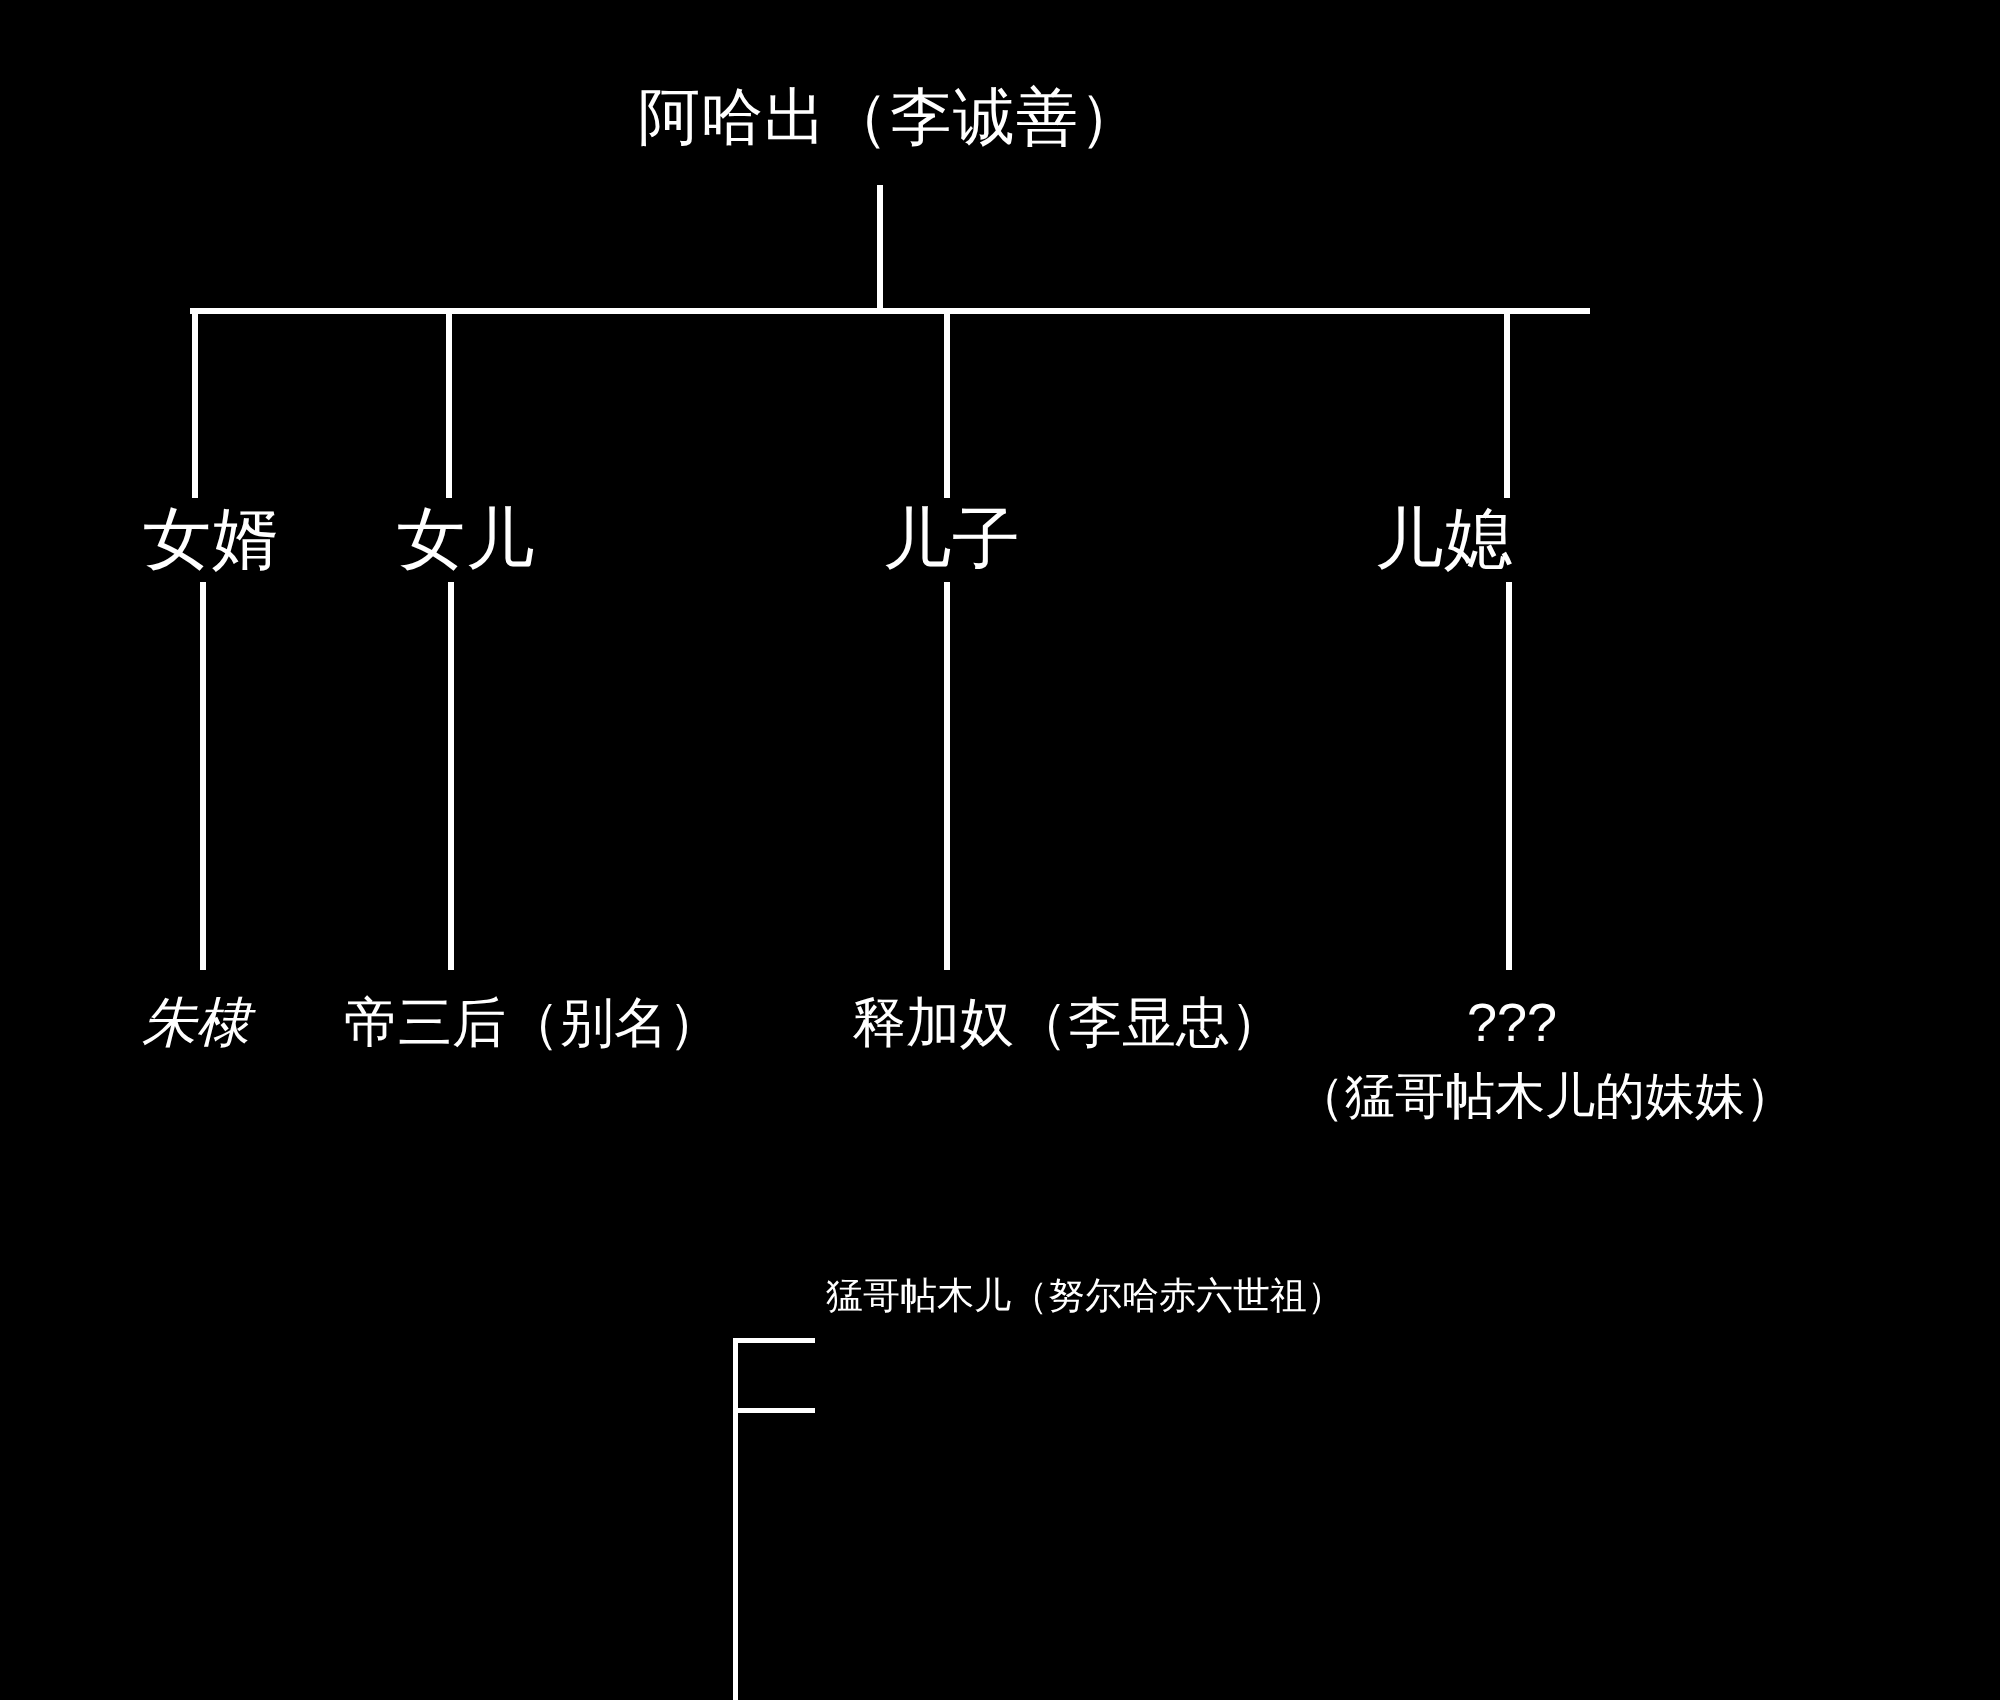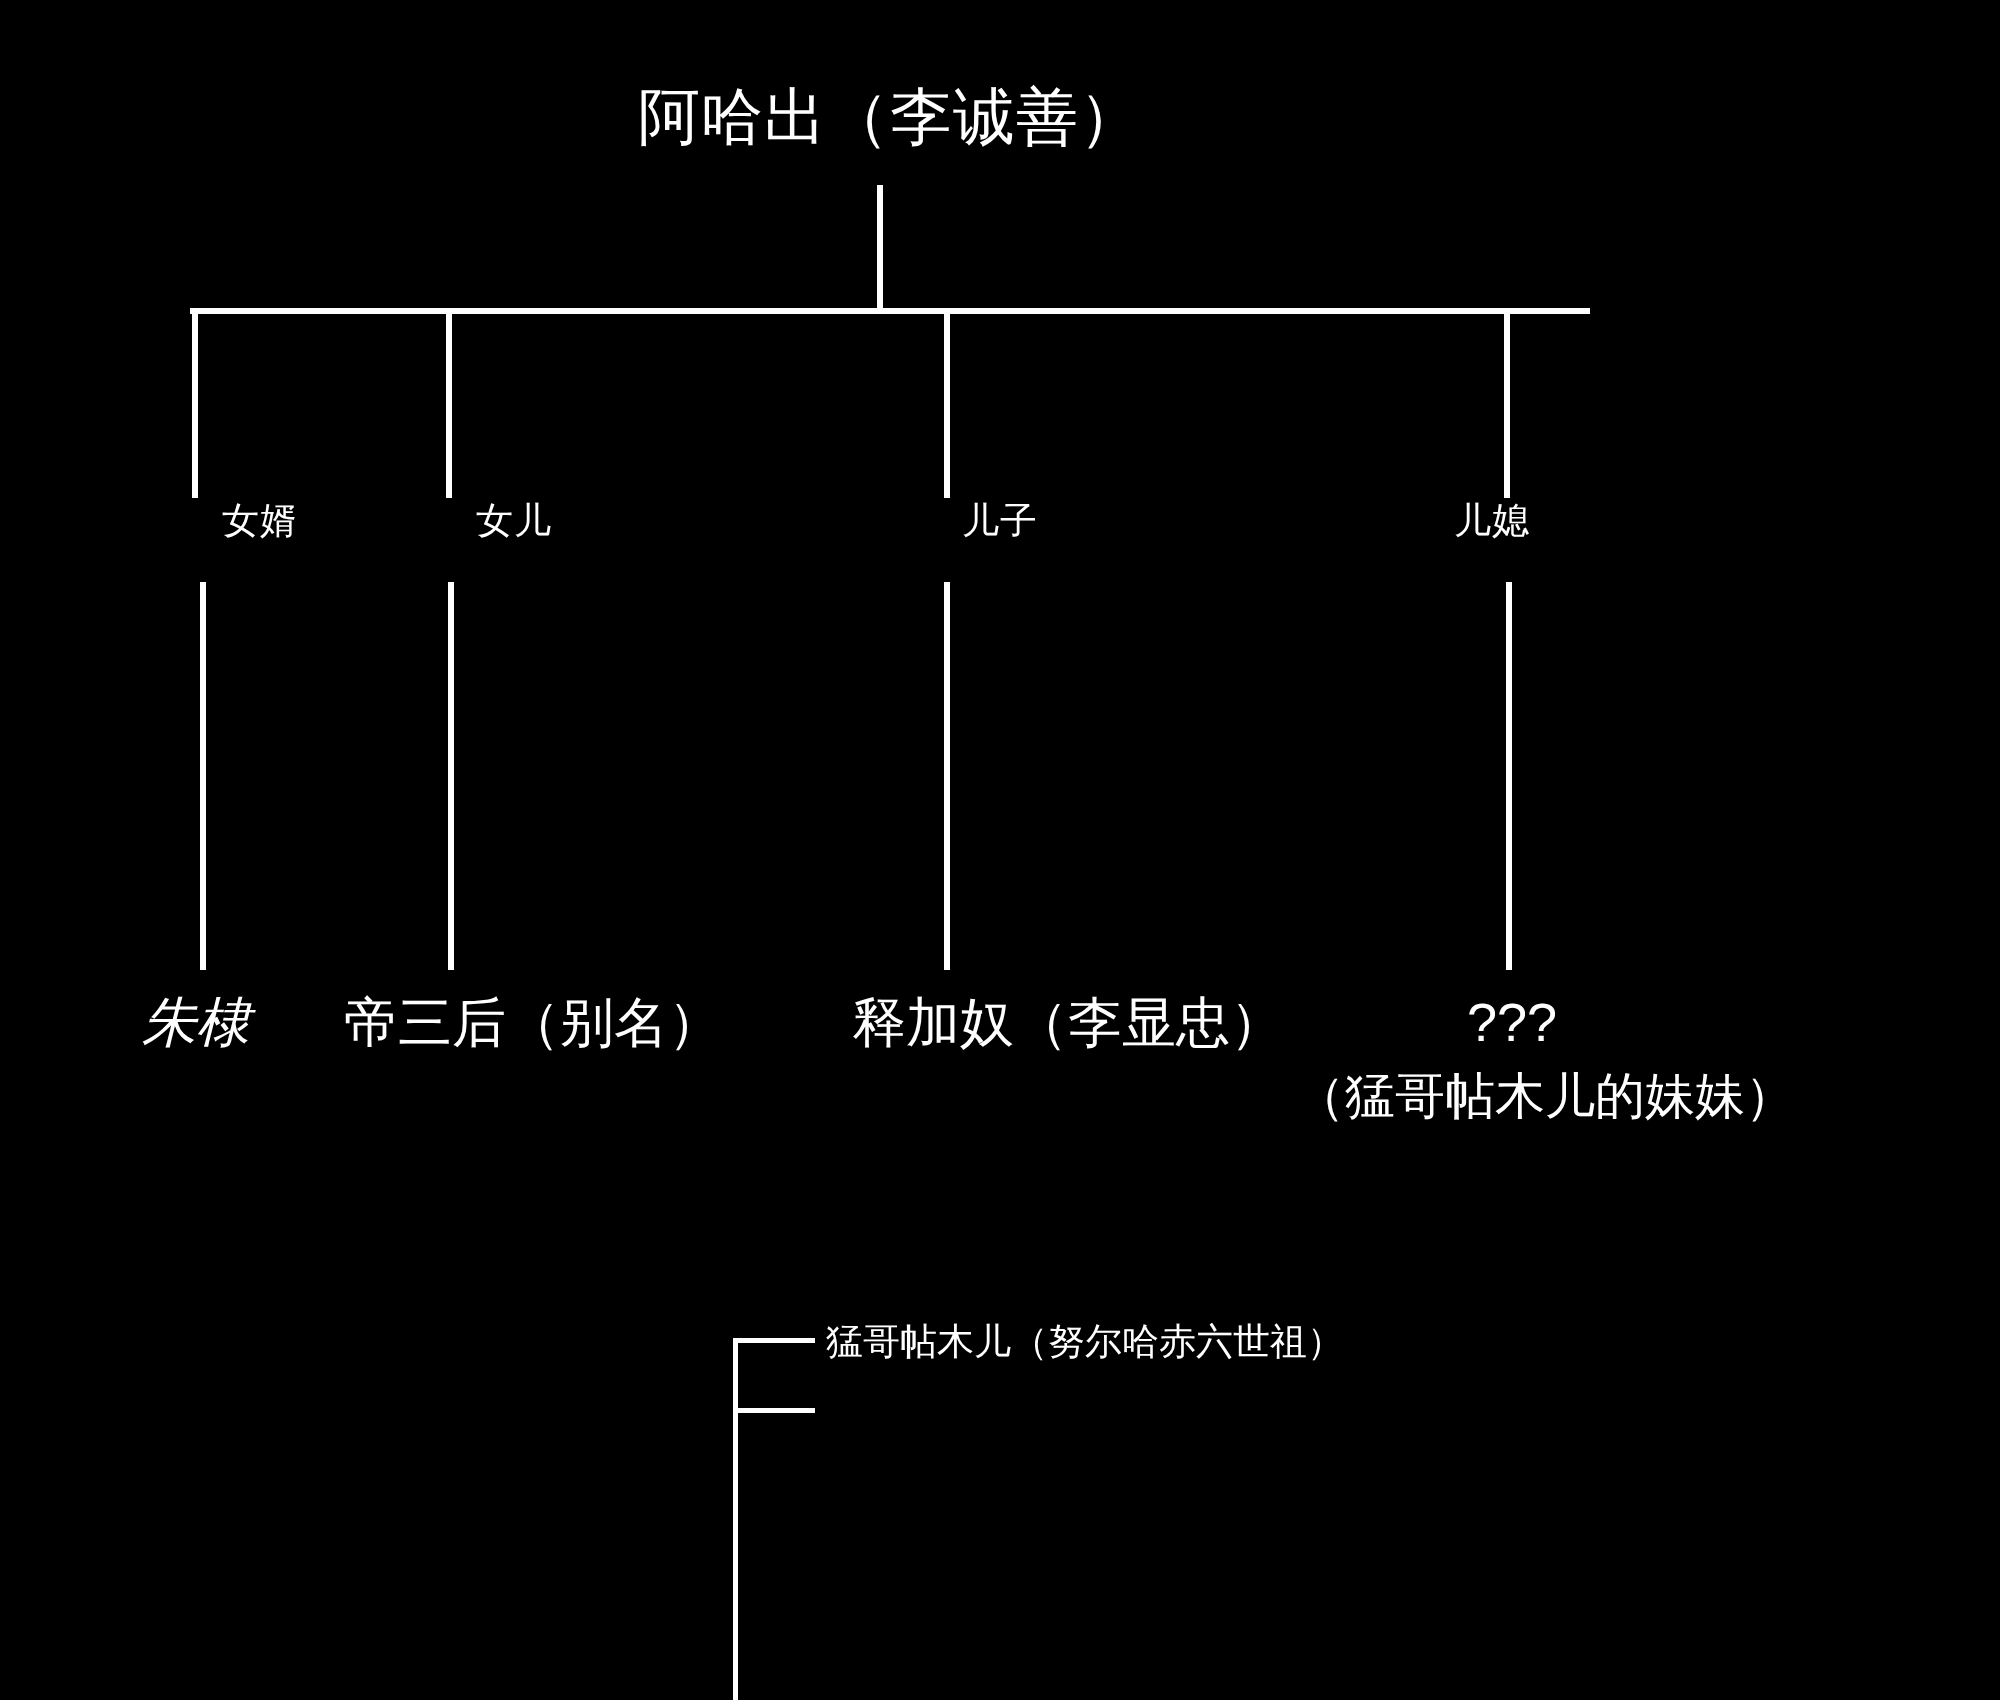--- a/index.html
+++ b/index.html
@@ -41,23 +41,22 @@
     background: #ffffff;
     height: 6px;
   }
 
   
   .gen0 {
     font-size: 62px;
     letter-spacing: 1px;
   }
   .gen1 {
-    font-size: 37px;
+    font-size: 68px;
     letter-spacing: 1px;
-    margin-left: 48px;
   }
   .gen2 {
     font-size: 54px;
     letter-spacing: 0px;
   }
   .gen2sub {
     font-size: 50px;
     letter-spacing: 0px;
   }
 
@@ -119,19 +118,19 @@
 
   <div class="node gen2" style="left:533px; top:992px;">帝三后（别名）</div>
 
   <div class="node gen2" style="left:1512px; top:992px;">???</div>
 
   <div class="node gen2sub" style="left:1545px; top:1068px;">（猛哥帖木儿的妹妹）</div>
 
   <div class="sub-vline" style="left:733px; top:1338px; height:362px;"></div>
 
   <div class="sub-hline" style="left:733px; top:1338px; width:82px;"></div>
-  <div class="sub-label" style="left:826px; top:1317px;">猛哥帖木儿（努尔哈赤六世祖）</div>
+  <div class="sub-label" style="left:826px; top:1271px;">猛哥帖木儿（努尔哈赤六世祖）</div>
 
   <div class="sub-hline" style="left:733px; top:1408px; width:82px;"></div>
 
   <div class="faint" style="left:840px; top:1678px;"></div>
 
 </div>
 
 </body></html>

